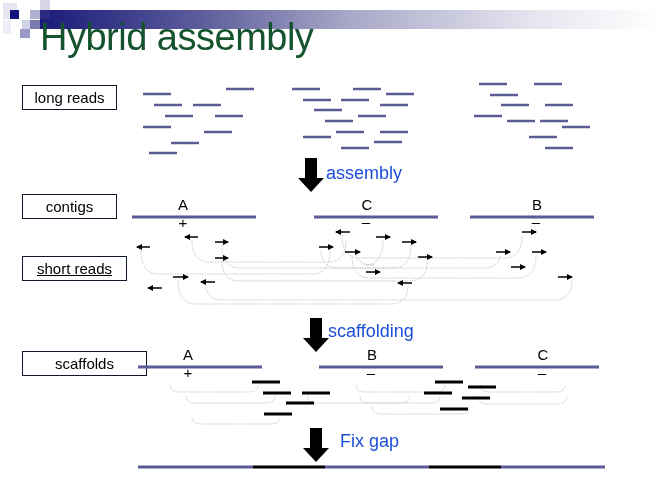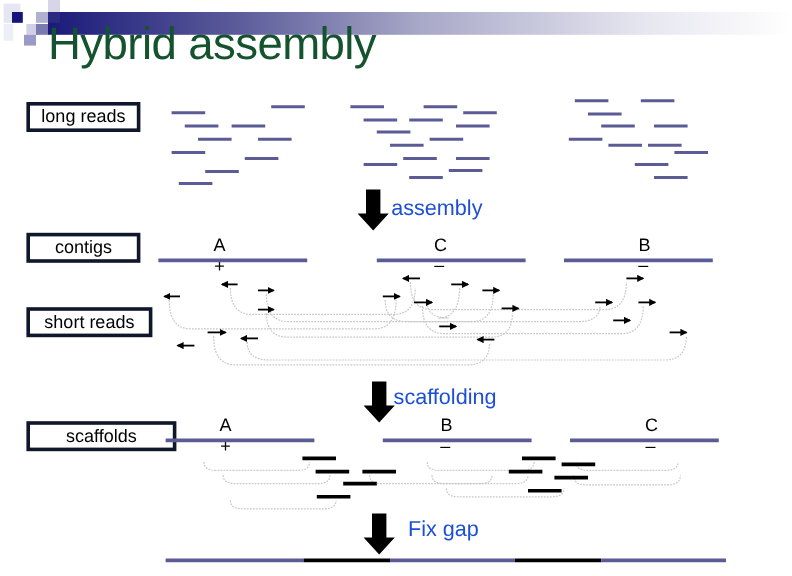--- a/index.html
+++ b/index.html
@@ -1,21 +1,21 @@
 <!DOCTYPE html>
 <html><head>
 <meta charset="utf-8">
 <style>
   html, body { margin:0; padding:0; background:#fff; }
   body { width:660px; height:480px; position:relative; overflow:hidden; font-family:"Liberation Sans", sans-serif; }
   .banner { position:absolute; left:40px; top:10px; width:620px; height:19px;
     background:linear-gradient(to right,#1a1a7a 0%,#5a5a9a 25%,#a8a8c8 50%,#e6e6f0 80%,#ffffff 100%); }
   .sq { position:absolute; }
   .title { position:absolute; left:40px; top:16px; font-size:38px; color:#14532d; letter-spacing:-0.5px; }
-  .label-box { position:absolute; border:3px solid #0f172a; background:#fff; font-size:15px; color:#000;
+  .label-box { position:absolute; border:1px solid #0f172a; background:#fff; font-size:15px; color:#000;
     display:flex; align-items:center; justify-content:center; height:25px; box-sizing:border-box; }
   .txt { position:absolute; font-size:18px; color:#1d4ed8; }
   .ctxt { position:absolute; font-size:15px; color:#000; transform:translateX(-50%); }
   svg#diagram { position:absolute; left:0; top:0; }
 </style>
 </head>
 <body>
 
 <div class="banner"></div>
 <div class="sq" style="left:3px;top:3px;width:14px;height:16px;background:#e6e6f2;"></div>
@@ -25,21 +25,21 @@
 <div class="sq" style="left:40px;top:10px;width:10px;height:9px;background:#2a2a80;"></div>
 <div class="sq" style="left:22px;top:20px;width:10px;height:9px;background:#d0d0e6;"></div>
 <div class="sq" style="left:30px;top:20px;width:10px;height:9px;background:#7a7ab0;"></div>
 <div class="sq" style="left:20px;top:29px;width:10px;height:9px;background:#9a9ac6;"></div>
 <div class="sq" style="left:3px;top:20px;width:8px;height:14px;background:#eeeef6;"></div>
 
 <div class="title">Hybrid assembly</div>
 
 <div class="label-box" style="left:22px;top:85px;width:95px;">long reads</div>
 <div class="label-box" style="left:22px;top:194px;width:95px;">contigs</div>
-<div class="label-box" style="left:22px;top:256px;width:105px;">short reads</div>
+<div class="label-box" style="left:22px;top:256px;width:105px;text-decoration:underline;">short reads</div>
 <div class="label-box" style="left:22px;top:351px;width:125px;">scaffolds</div>
 
 <div class="txt" style="left:326px;top:163px;">assembly</div>
 <div class="txt" style="left:328px;top:321px;">scaffolding</div>
 <div class="txt" style="left:340px;top:431px;">Fix gap</div>
 
 <div class="ctxt" style="left:183px;top:196px;">A</div>
 <div class="ctxt" style="left:183px;top:214px;">+</div>
 <div class="ctxt" style="left:367px;top:196px;">C</div>
 <div class="ctxt" style="left:366px;top:213px;">–</div>

